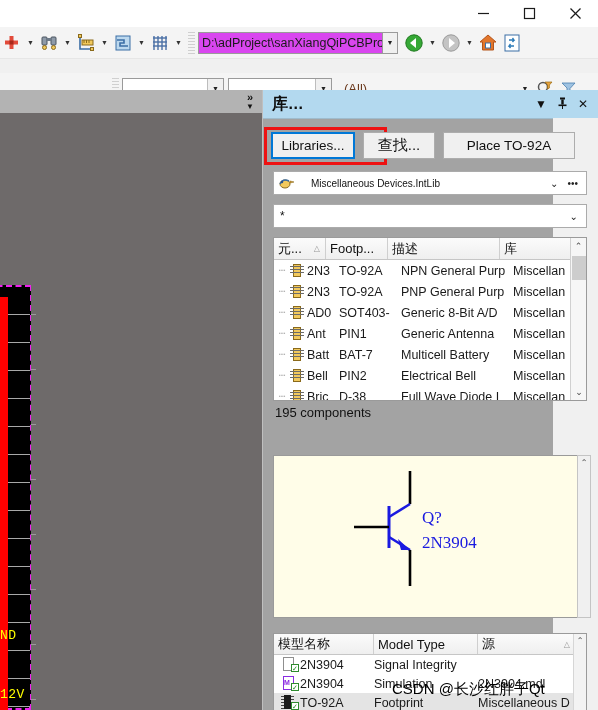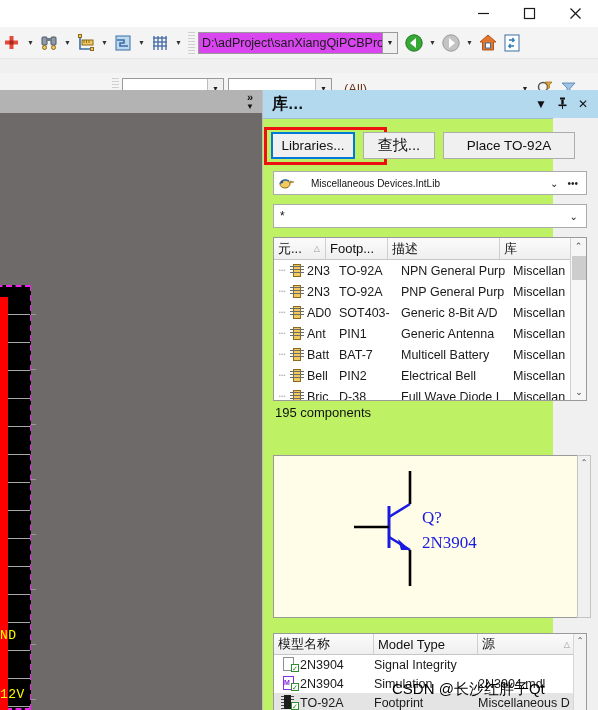--- a/index.html
+++ b/index.html
@@ -146,21 +146,21 @@
   }
   .lp-title {
     font-size: 16px; font-weight: bold; color: #0e0e0e;
     margin-left: 9px; letter-spacing: .5px;
   }
   .lp-hicons { margin-left:auto; display:flex; align-items:center; gap:10px; padding-right:10px; }
   .lp-hicons span { font-size: 12px; color: #111; line-height:1; cursor:default; }
 
   .lp-body {
     position: absolute; left: 0; top: 28px; width: 290px; height: 592px;
-    background: #bef264; border-top: 1px solid #9fbccd;
+    background: #a3a3a3; border-top: 1px solid #9fbccd;
   }
 
   .btnrow { position: absolute; left: 8px; top: 13px; display: flex; gap: 8px; }
   .btn {
     height: 27px;
     border: 1px solid #adadad; background: #f0f0f0;
     font-size: 13.5px; color: #111;
     display: flex; align-items: center; justify-content: center;
     padding: 0 10px; cursor: default;
   }

